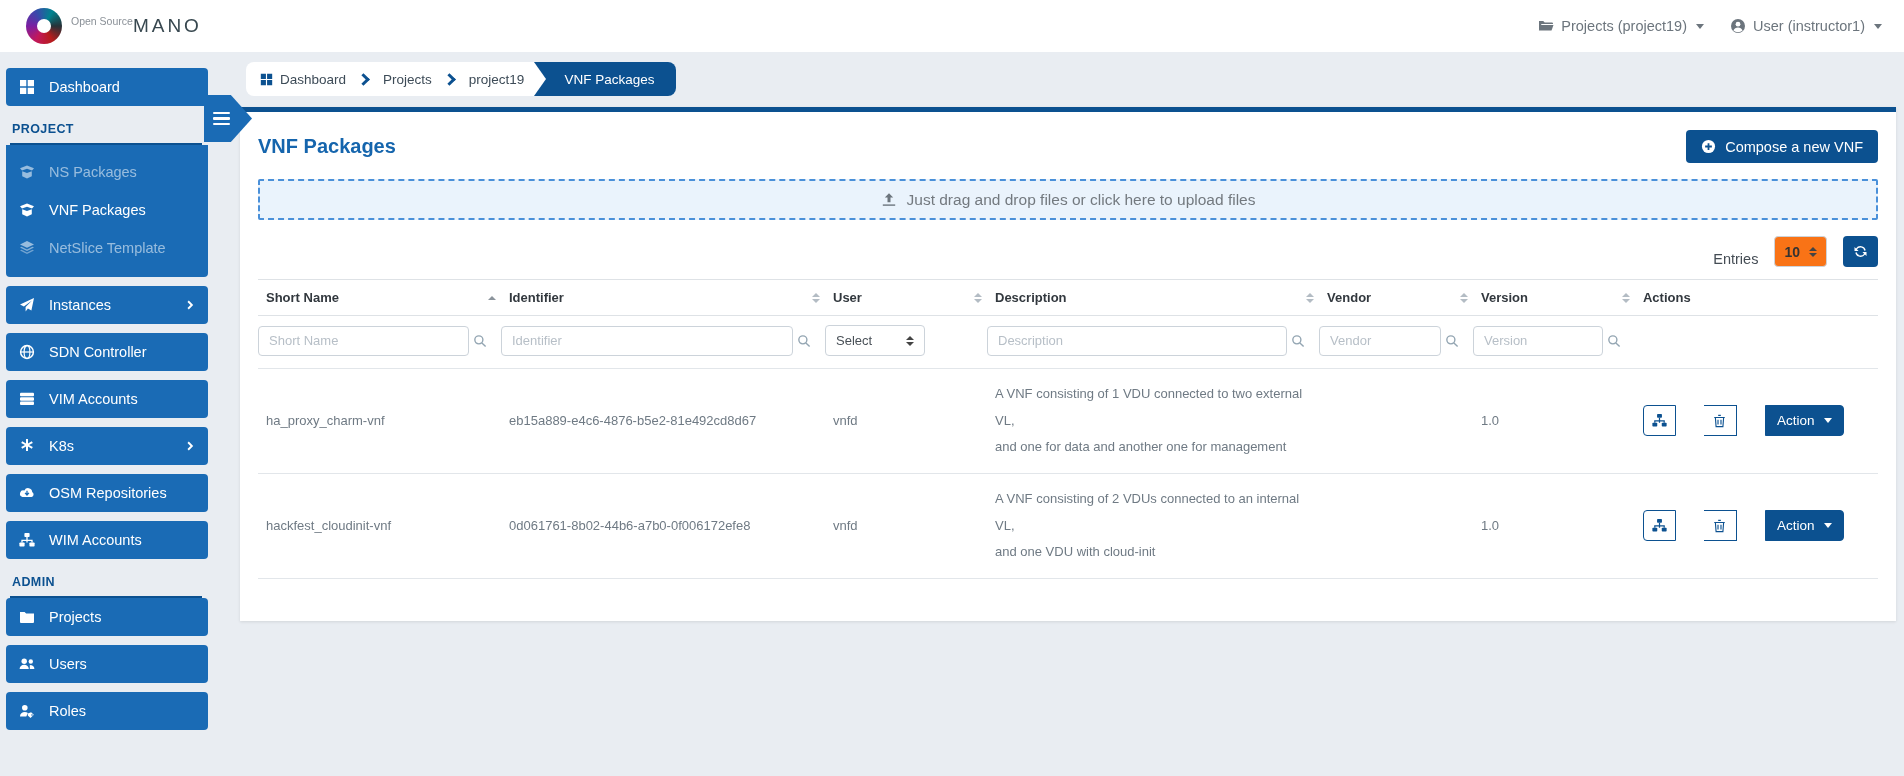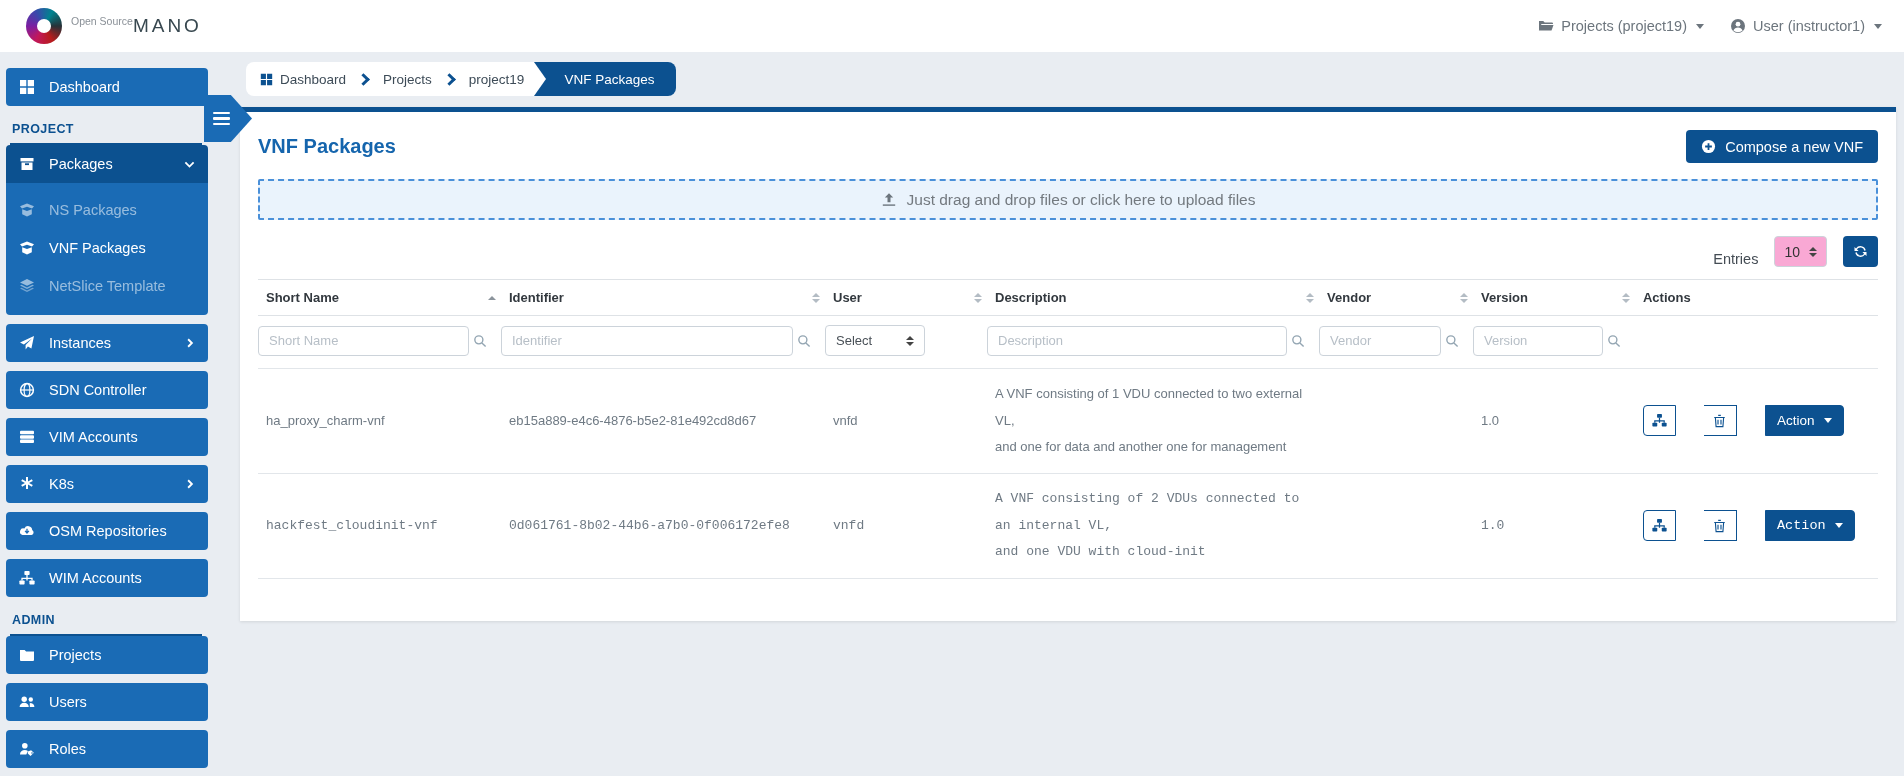--- a/index.html
+++ b/index.html
@@ -68,22 +68,22 @@
   .page-title{color:var(--title);font-size:20px;font-weight:bold;}
   .btn-primary{background:var(--dark);color:#fff;border:none;border-radius:4px;height:33px;
     padding:0 15px;font-size:14.5px;display:flex;align-items:center;gap:9px;cursor:pointer;font-family:inherit;}
 
   .dropzone{border:2px dashed #4a90d9;background:#EAF3FC;height:41px;border-radius:2px;
     display:flex;align-items:center;justify-content:center;gap:10px;color:#73797f;font-size:15.5px;
     margin-bottom:16px;cursor:pointer;}
 
   .entries-row{display:flex;align-items:flex-end;justify-content:flex-end;gap:16px;margin-bottom:12px;}
   .entries-label{color:#444c54;font-size:14.5px;}
-  .mini-select{min-width:52px;height:31px;border:1px solid #ccd3da;border-radius:4px;background:#f9a8d4;
-    display:flex;align-items:center;justify-content:center;gap:9px;font-size:14px;color:#333;cursor:pointer;padding:13px 9px;}
+  .mini-select{min-width:52px;height:31px;border:1px solid #ccd3da;border-radius:4px;background:#f97316;
+    display:flex;align-items:center;justify-content:center;gap:9px;font-size:14px;color:#333;cursor:pointer;padding:13px 9px;font-weight:bold;}
   .stepper{display:flex;flex-direction:column;gap:2px;}
   .stepper b{width:0;height:0;border-left:4px solid transparent;border-right:4px solid transparent;}
   .stepper .up{border-bottom:4.5px solid #444;}
   .stepper .dn{border-top:4.5px solid #444;}
   .btn-refresh{width:35px;height:31px;background:var(--dark);border:none;border-radius:4px;
     display:flex;align-items:center;justify-content:center;cursor:pointer;color:#fff;}
 
   
   table{width:100%;border-collapse:collapse;font-size:13px;table-layout:fixed;}
   th{text-align:left;padding:10px 18px 10px 8px;color:#32383e;font-size:13px;
@@ -95,21 +95,21 @@
   .sort .up.on{border-bottom-color:#8b949c;}
   td.filter-cell{padding:9px 14px 12px 0;}
   .filter-wrap{display:flex;align-items:center;gap:4px;}
   .filter-wrap input{flex:1;min-width:0;height:30px;border:1px solid #ccd3da;border-radius:4px;
     padding:0 10px;font-size:13px;color:#495057;font-family:inherit;outline:none;}
   .filter-wrap input::placeholder{color:#b7bfc7;}
   .search-ic{color:#93a5b2;flex:none;width:14px;height:14px;}
   .type-select{width:100px;height:31px;border:1px solid #ccd3da;border-radius:4px;background:#fff;
     display:flex;align-items:center;justify-content:space-between;padding:0 10px;color:#495057;cursor:pointer;}
   td.cell{padding:12px 14px 12px 8px;color:var(--cellgray);border-top:1px solid var(--line);vertical-align:middle;}
-  tr.data-row:last-child td{border-bottom:1px solid var(--line);font-family:Liberation Mono, monospace;}
+  tr.data-row:last-child td{border-bottom:1px solid var(--line);}
   .desc-line{line-height:2.05;}
   .btn-group{display:flex;align-items:flex-start;gap:28px;}
   .icon-btn{width:33px;height:31px;background:#fff;border:1px solid var(--dark);color:var(--dark);
     display:flex;align-items:center;justify-content:center;cursor:pointer;}
   .icon-btn.first{border-radius:4px 0 0 4px;}
   .icon-btn + .icon-btn{border-left:none;}
   .action-btn{height:31px;background:var(--dark);color:#fff;border:1px solid var(--dark);
     border-radius:0 4px 4px 0;padding:0 11px;font-size:13.5px;display:flex;align-items:center;gap:7px;cursor:pointer;font-family:inherit;}
 </style>
 </head>
@@ -155,36 +155,20 @@
       <span class="ic">
           <svg viewBox="0 0 16 16" fill="currentColor">
             <path d="M1 1h6.3v6.3H1zM8.7 1H15v6.3H8.7zM1 8.7h6.3V15H1zM8.7 8.7H15V15H8.7z"></path>
           </svg>
         </span>
       <span>Dashboard</span>
     </div>
 
     <div class="side-label">PROJECT</div>
 
-    <div class="side-item active">
-      <span class="ic">
-          <svg viewBox="0 0 16 16" fill="currentColor">
-            <path d="M1.5 2h13v3.4h-13z"></path>
-            <path d="M2.5 6.4h11V14h-11zM6 7.6h4v1.4H6z" fill-rule="evenodd"></path>
-            <path d="M6 7.6h4v1.5H6z" fill="#0C5190"></path>
-          </svg>
-        </span>
-      <span>Packages</span>
-      <span class="spacer"></span>
-      <span class="ic" style="width:11px;height:11px">
-          <svg viewBox="0 0 16 16" fill="none" stroke="currentColor" stroke-width="2.6">
-            <path d="M2 5l6 6 6-6"></path>
-          </svg>
-        </span>
-    </div>
     <div class="submenu">
       <div class="sub-item">
         <span class="ic">
             <svg viewBox="0 0 16 16" fill="currentColor">
               <path d="M1 4.2L8 1.6l7 2.6-2 2.4L8 4.8 3 6.6z"></path>
               <path d="M3.2 7.2L8 8.9l4.8-1.7v5L8 14.4l-4.8-2.2z"></path>
             </svg>
           </span>
         <span>NS Packages</span>
       </div>

